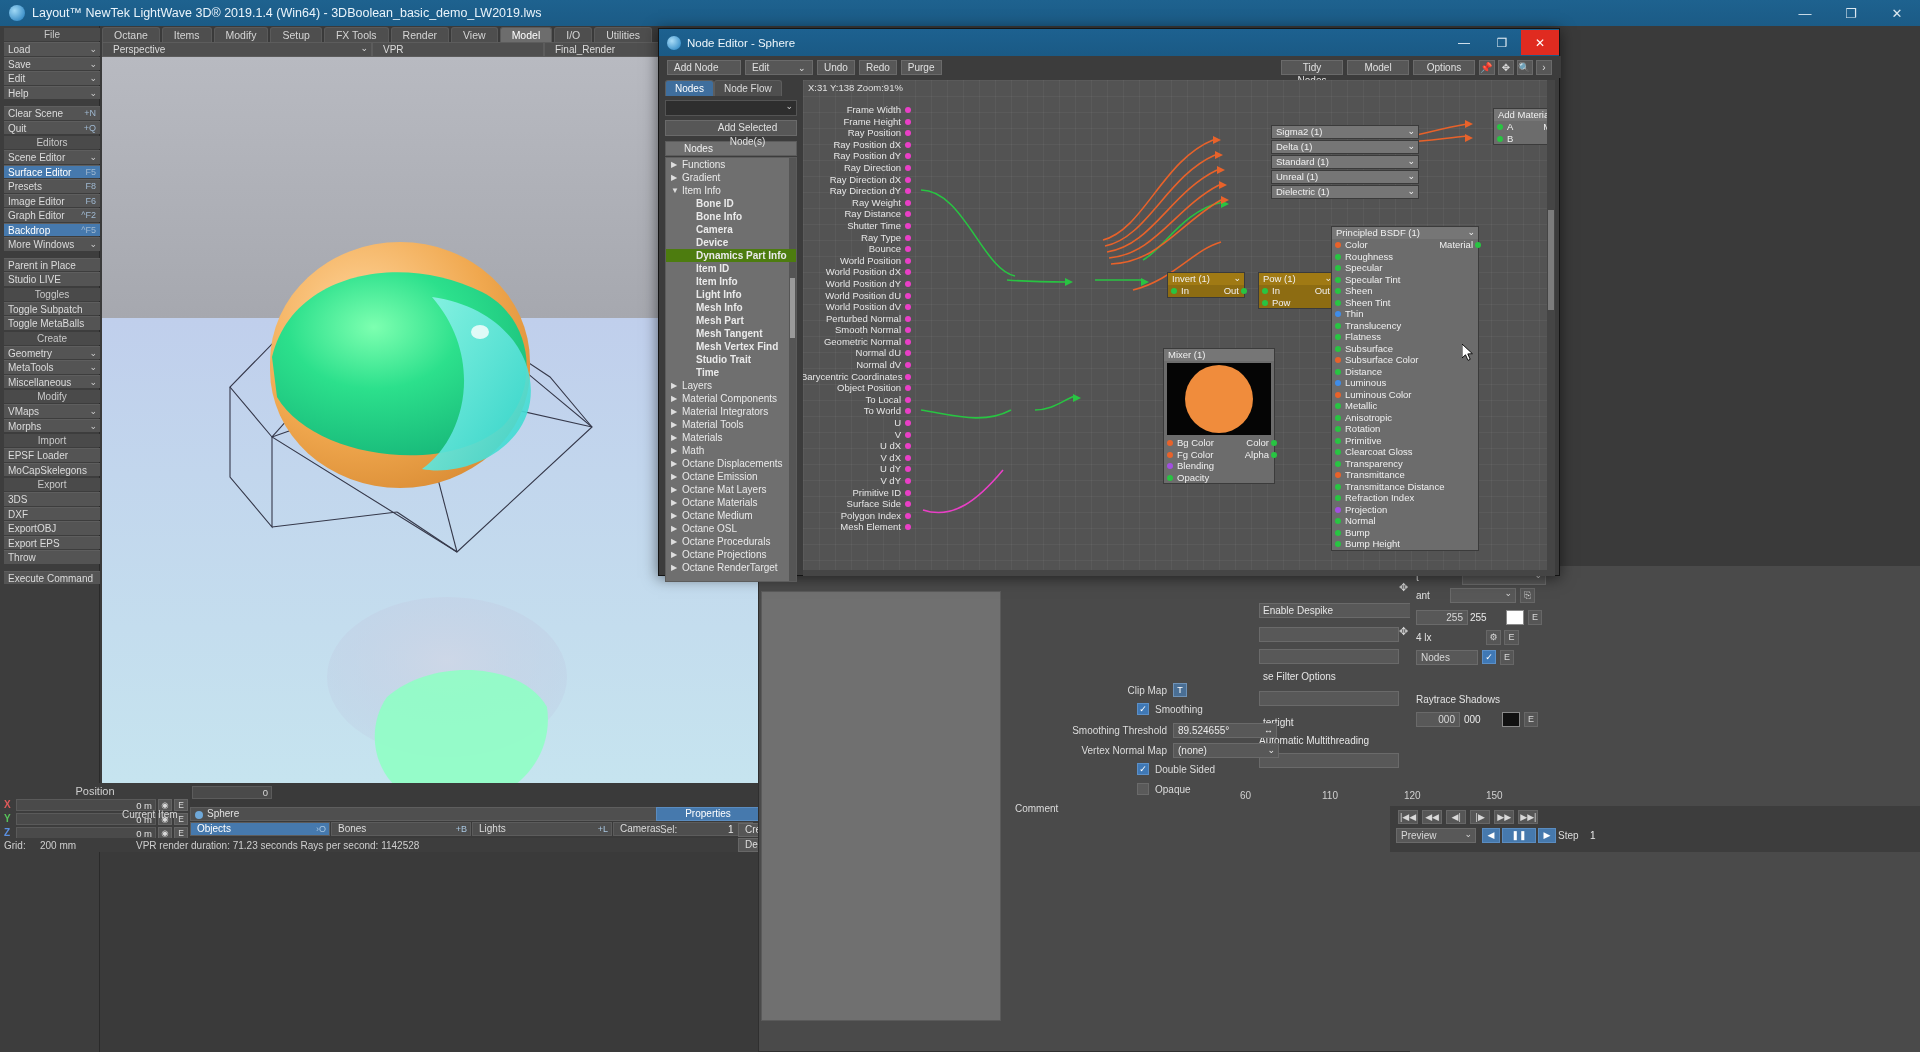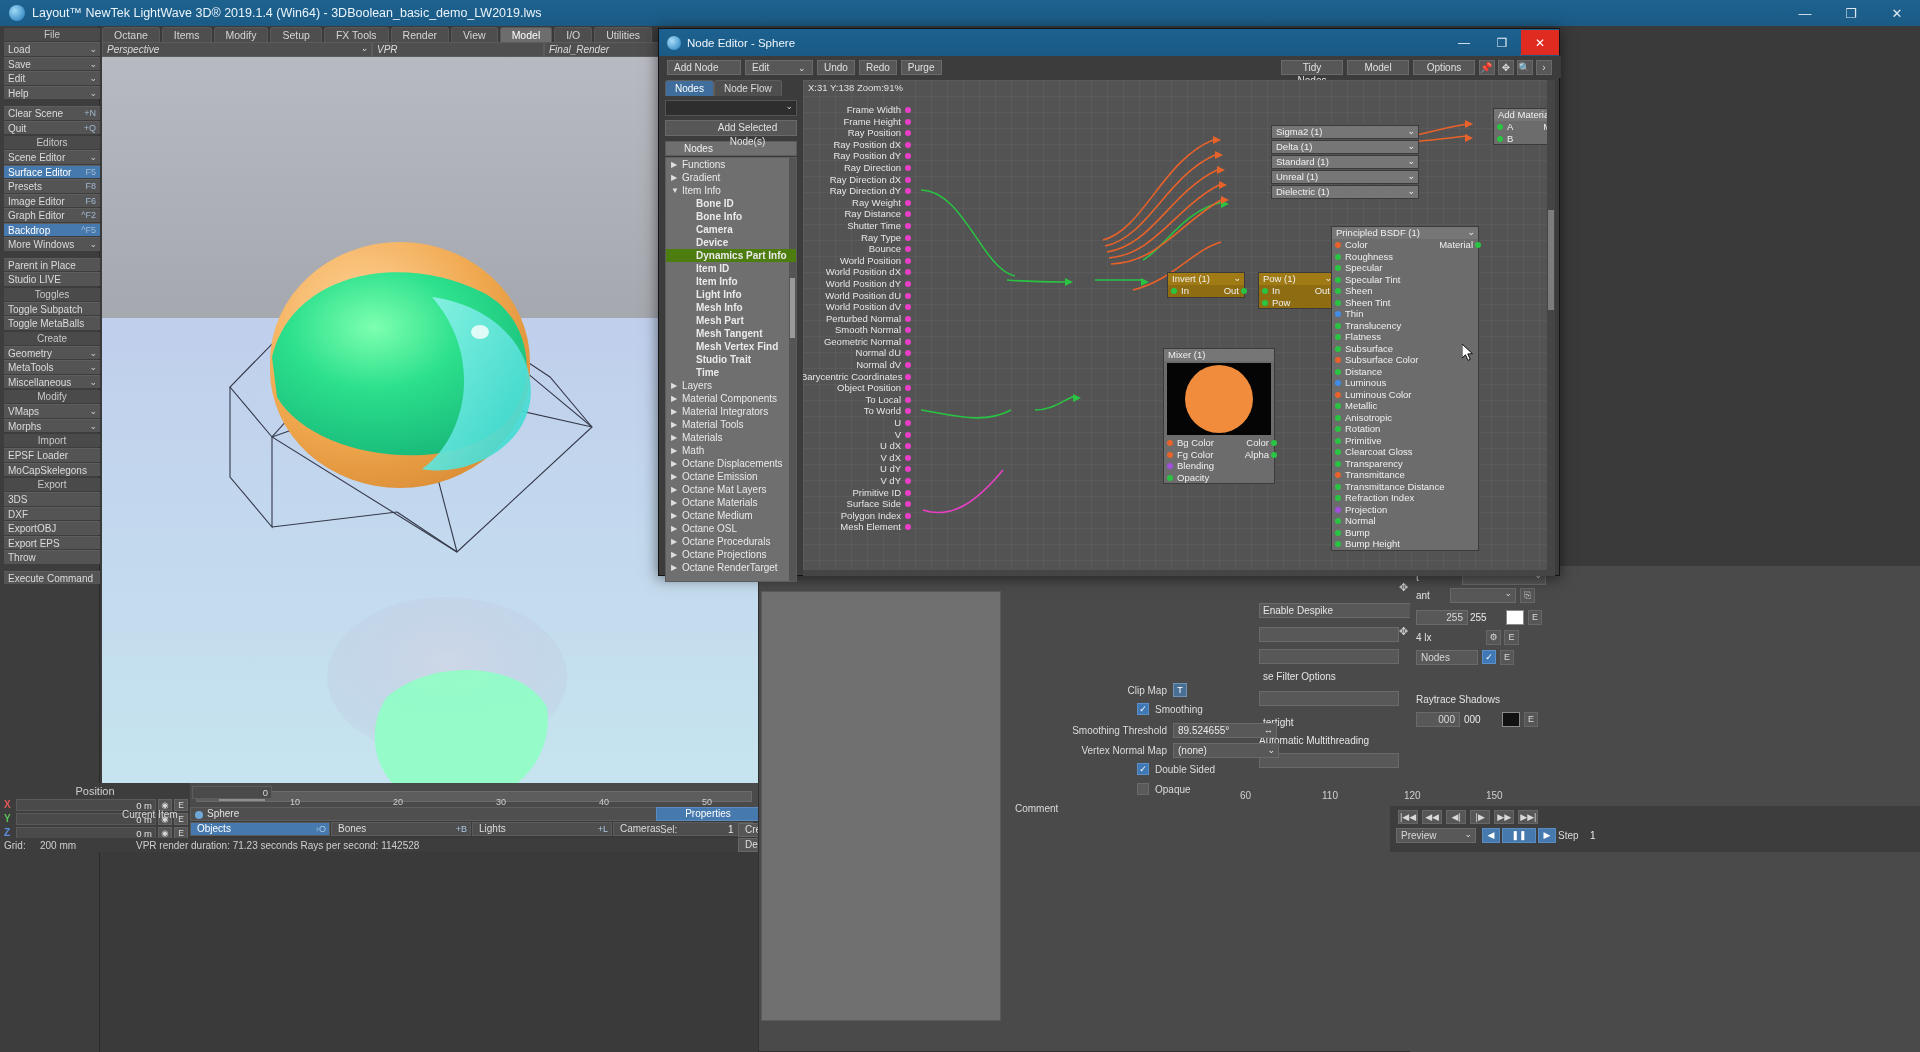--- a/index.html
+++ b/index.html
@@ -35,21 +35,21 @@
   .menutabs { position:absolute; left:102px; top:26px; width:1818px; height:16px;
     background:#3a3a3a; display:flex; align-items:flex-end; }
   .mtab { height:15px; line-height:15px; padding:0 11px; font-size:10.5px; color:#d5d5d5;
     background:#4e4e4e; margin-right:2px; border-radius:3px 3px 0 0; border:1px solid #5a5a5a;
     border-bottom:none; }
   .mtab.active { background:#6d6d6d; color:#ffffff; }
 
   
   .vpbar { position:absolute; left:102px; top:42px; width:656px; height:15px; display:flex; }
   .vpsel { height:15px; background:#4f4f4f; border:1px solid #5c5c5c; font-size:10px;
-    color:#dcdcdc; line-height:13px; padding-left:4px; position:relative;font-style:italic; }
+    color:#dcdcdc; line-height:13px; padding-left:10px; position:relative; }
   .vpsel .cv { position:absolute; right:3px; top:-1px; font-size:9px; }
 
   
   .viewport { position:absolute; left:102px; top:57px; width:656px; height:726px;
     background:linear-gradient(#b9bbc2 0%,#a9abb2 36%,#c3cde8 36.2%,#bcd0ea 70%,#c5e2ee 100%);
     overflow:hidden; }
   .vp-top { position:absolute; left:0; top:0; width:100%; height:36%;
     background:linear-gradient(#b8bac1,#a6a8af); }
   .vp-bot { position:absolute; left:0; top:36%; width:100%; height:64%;
     background:linear-gradient(#c0cfec,#c6e4ef); }
@@ -354,32 +354,20 @@
         </div>
         <div class="posrow">
           <span class="ax" style="color:#5a8fe0">Z</span>
           <span class="fld">0 m</span>
           <span class="minib">◉</span>
           <span class="minib">E</span>
         </div>
       </div>
   </div>
 
-  <div class="timeline">
-    <div class="tl-track">
-      <div class="tl-thumb"></div>
-    </div>
-    <div class="tl-ticks" id="tl-ticks">
-        <span class="tl-tick" style="left: 100px;">10</span>
-        <span class="tl-tick" style="left: 203px;">20</span>
-        <span class="tl-tick" style="left: 306px;">30</span>
-        <span class="tl-tick" style="left: 409px;">40</span>
-        <span class="tl-tick" style="left: 512px;">50</span>
-      </div>
-  </div>
 
   <div class="curitem">
     <div class="ci-lbl">Current Item</div>
     <div class="ci-sel">
       <span>Sphere</span>
       <span style="position:absolute;right:16px;top:0;font-size:9px">⌄</span>
     </div>
   </div>
 
   <div class="objbar" id="objbar">

